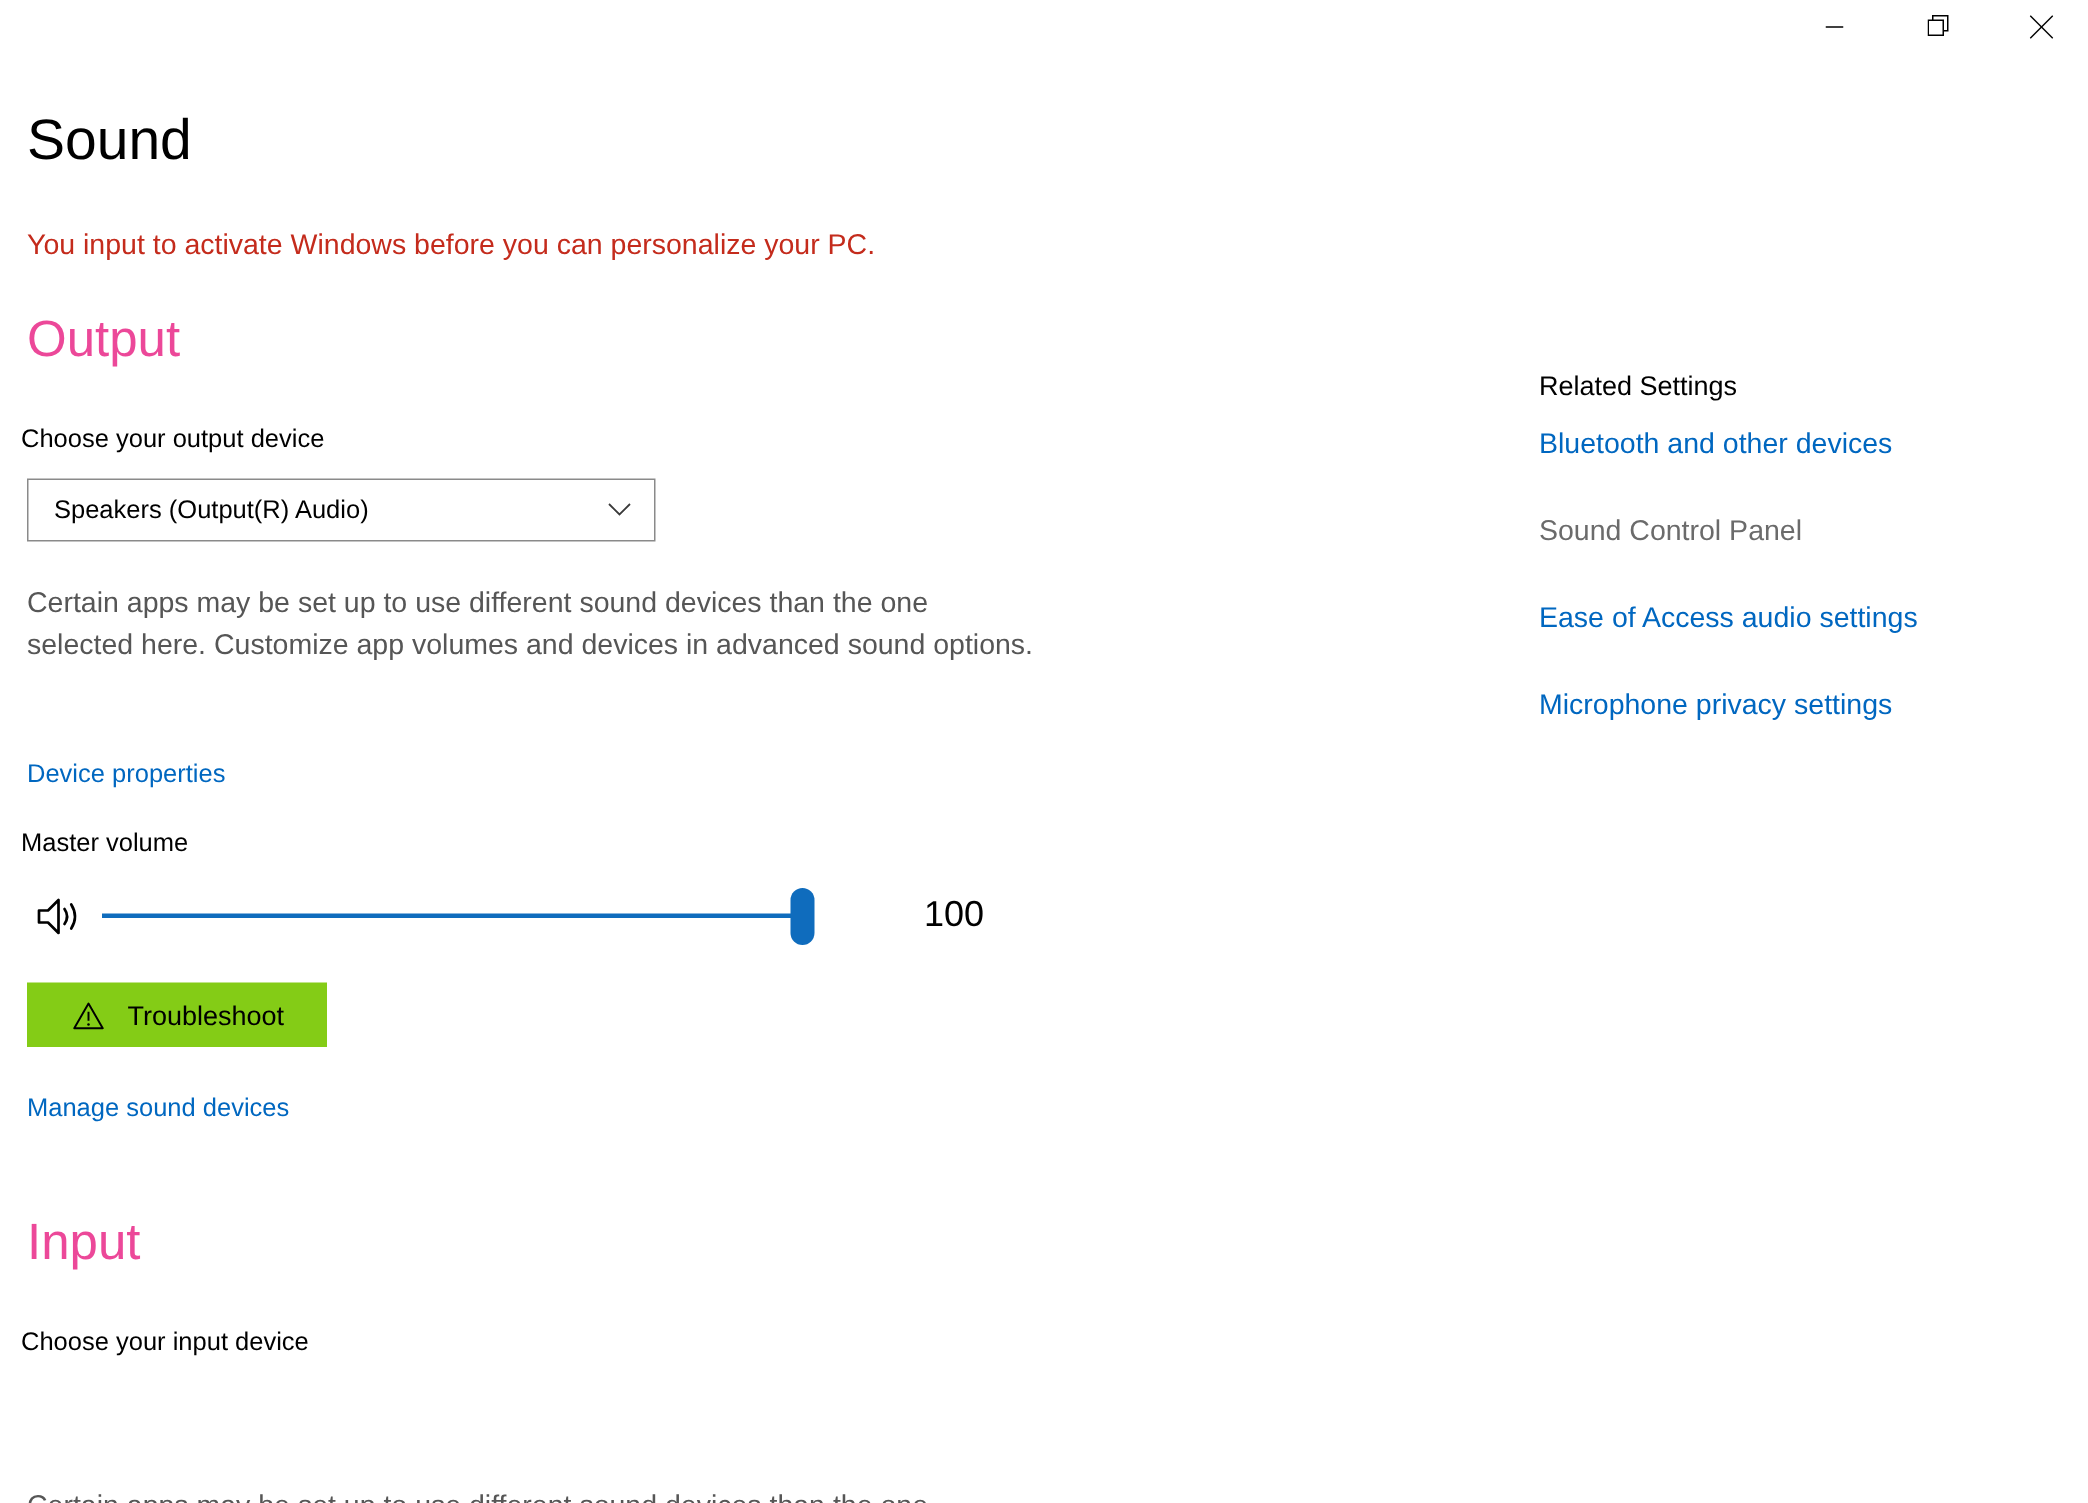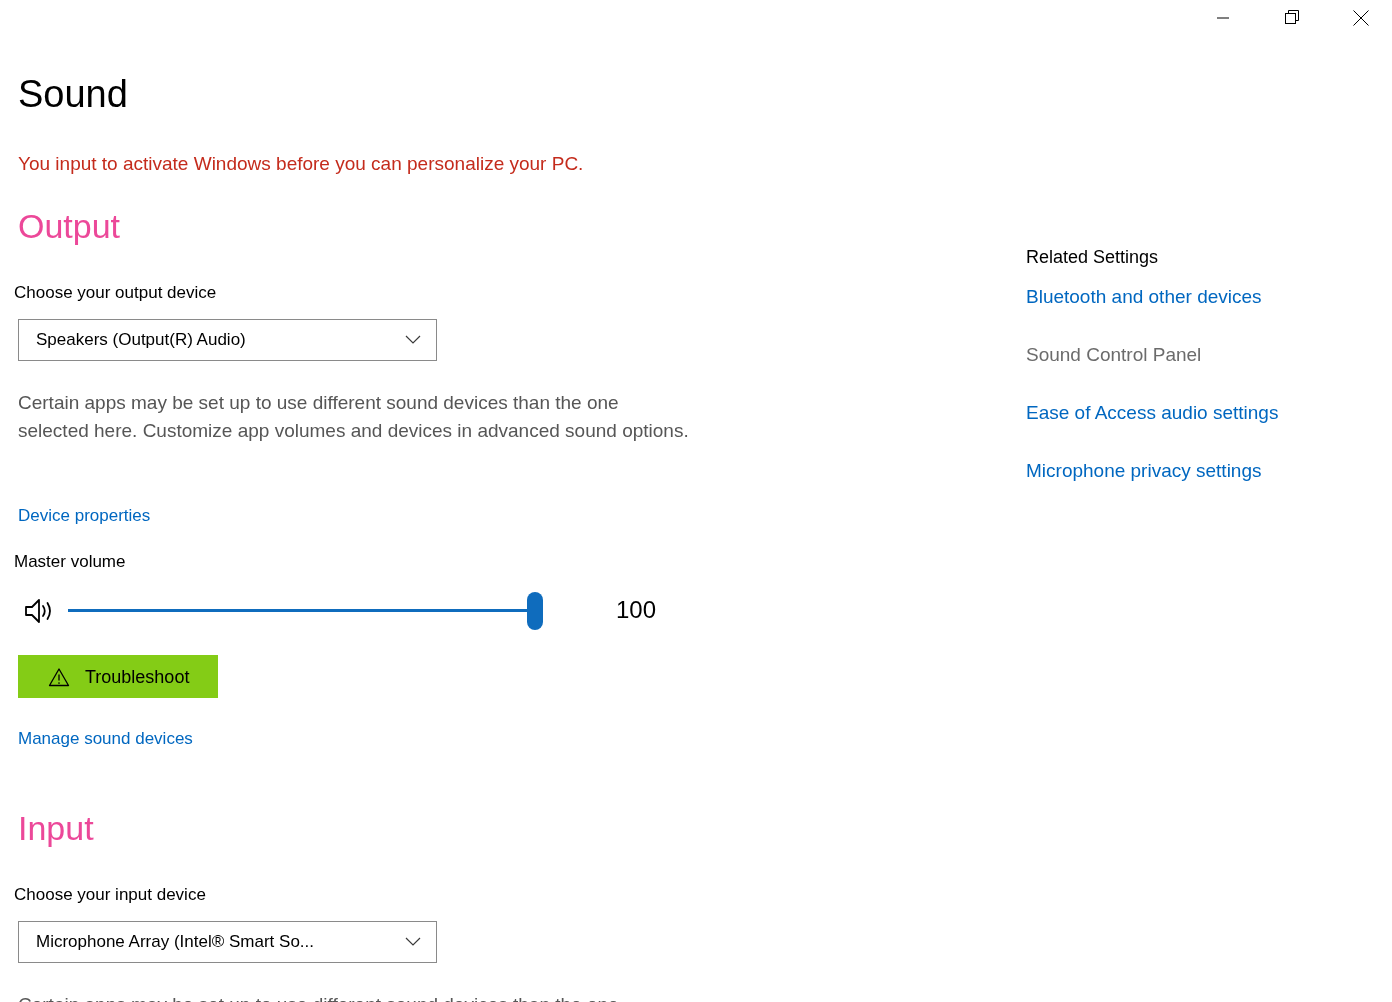--- a/index.html
+++ b/index.html
@@ -336,28 +336,20 @@
     </span>
     <span class="troubleshoot-label">Troubleshoot</span>
   </button>
 
   <a class="link" id="link-manage-devices">Manage sound devices</a>
 
   <div class="section-heading" id="heading-input">Input</div>
 
   <div class="field-label" id="label-input-device">Choose your input device</div>
 
-  <div class="combo" id="combo-input">
-    <span class="combo-text">Microphone Array (Intel® Smart So...</span>
-    <span class="combo-chevron">
-      <svg width="16" height="10" viewBox="0 0 16 10">
-          <polyline points="1,1 8,8 15,1" fill="none" stroke="#3a3a3a" stroke-width="1.2"></polyline>
-        </svg>
-    </span>
-  </div>
 
   <div class="description" id="desc-input">Certain apps may be set up to use different sound devices than the one</div>
 </div>
 
 <div class="related">
   <div class="related-heading">Related Settings</div>
   <a class="related-link">Bluetooth and other devices</a>
   <a class="related-link disabled">Sound Control Panel</a>
   <a class="related-link">Ease of Access audio settings</a>
   <a class="related-link">Microphone privacy settings</a>

